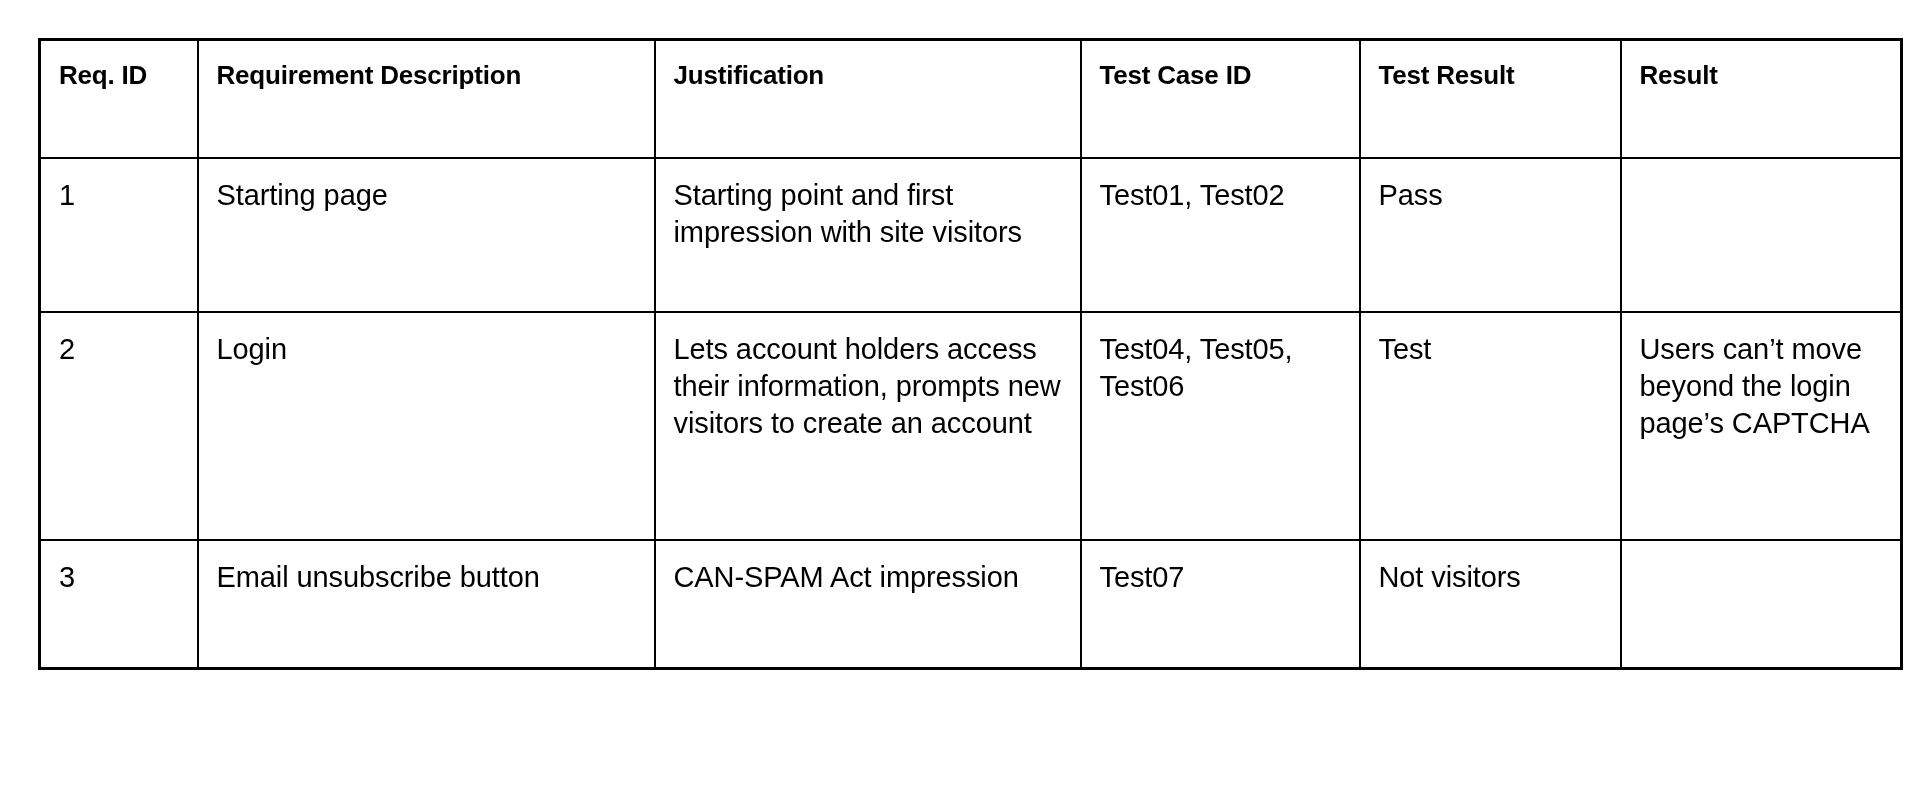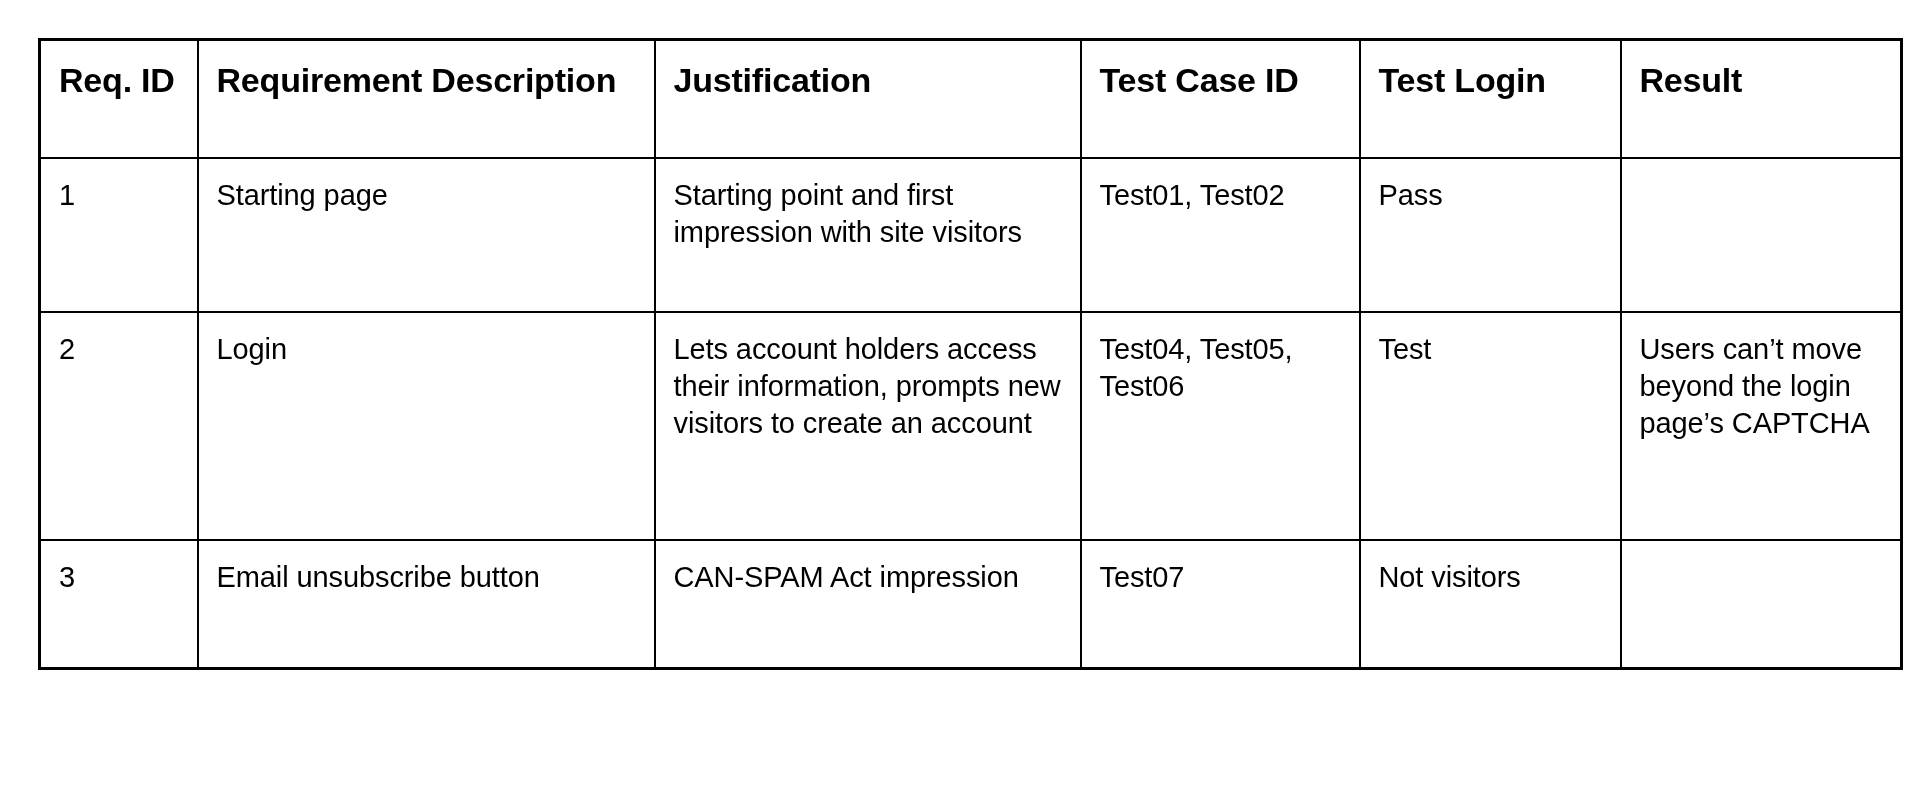--- a/index.html
+++ b/index.html
@@ -41,21 +41,21 @@
     border: 2px solid #000000;
     vertical-align: top;
     text-align: left;
     color: #000000;
     padding: 18px 16px 22px 18px;
     line-height: 1.28;
   }
 
   table.matrix th {
     font-weight: bold;
-    font-size: 34px;
+    font-size: 26px;
     letter-spacing: -0.2px;
   }
 
   table.matrix td {
     font-weight: normal;
     font-size: 29px;
     letter-spacing: -0.1px;
   }
 
   
@@ -99,21 +99,21 @@
           <th>
             <span class="cell-text">Requirement Description</span>
           </th>
           <th>
             <span class="cell-text">Justification</span>
           </th>
           <th>
             <span class="cell-text">Test Case ID</span>
           </th>
           <th>
-            <span class="cell-text">Test Login</span>
+            <span class="cell-text">Test Result</span>
           </th>
           <th>
             <span class="cell-text">Result</span>
           </th>
         </tr>
       </thead>
       <tbody>
         <tr class="row-1">
           <td>
             <span class="cell-text">1</span>

